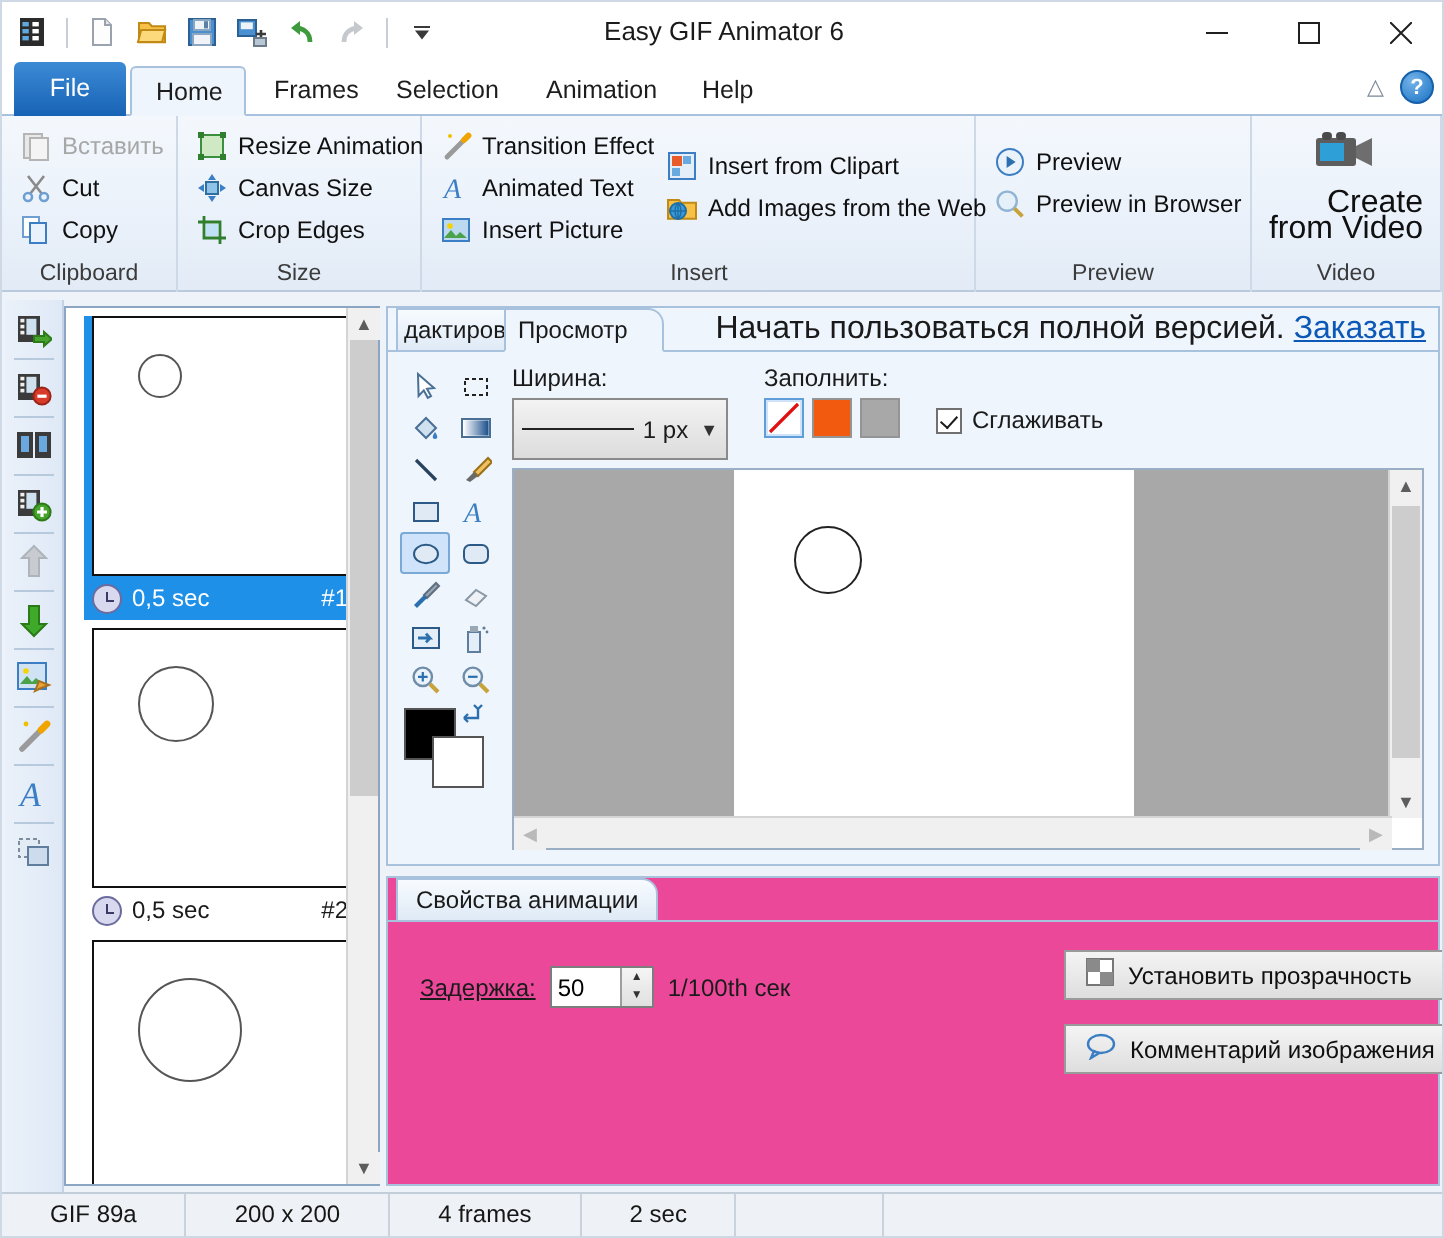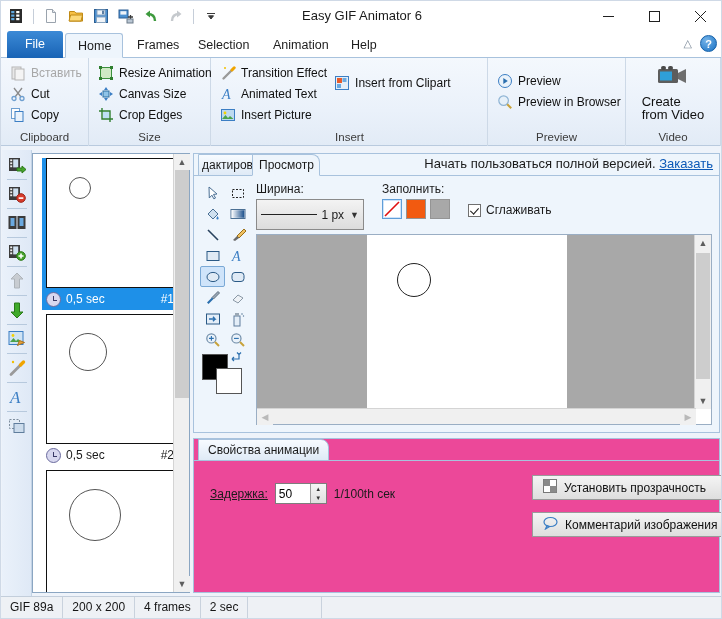--- a/index.html
+++ b/index.html
@@ -160,21 +160,21 @@
     white-space: nowrap;
   }
   .ritem.disabled { color: #a7a7a7; }
   .ricon { width: 16px; height: 16px; flex: 0 0 16px; position: relative; }
   .rbig {
     display: flex; flex-direction: column; align-items: center;
     padding-top: 2px;
     width: 84px;
   }
   .rbig-label {
-    font-size: 13px; line-height: 13px; text-align: left; color:#101010;
+    font-size: 16px; line-height: 13px; text-align: right; color:#101010;
     margin-top: 4px;
   }
 
   
   .lefttools {
     position: absolute;
     left: 1px; top: 149px;
     width: 30px; height: 447px;
     background: linear-gradient(to right,#eaf1fa,#dfe9f6);
     border-right: 1px solid #c3d3e5;
@@ -307,21 +307,21 @@
     z-index: 3;
   }
   .ptabs-line {
     position: absolute;
     left: 0; right: 0; bottom: 0;
     height: 1px; background: #a8c2dd;
   }
   .promo {
     position: absolute;
     right: 6px; top: 2px;
-    font-size: 13px;
+    font-size: 16px;
     color: #1a1a1a;
   }
   .promo a { color: #0b58b7; }
 
   .opts {
     position: absolute;
     left: 62px; top: 28px;
     display: flex;
     align-items: flex-start;
     gap: 18px;
@@ -481,21 +481,21 @@
     background: #eef1f5;
     border-top: 1px solid #c3cedb;
     box-sizing: border-box;
     display: flex;
     align-items: center;
     font-size: 12px;
     color: #161616;
   }
   .status-cell {
     height: 21px; line-height: 21px;
-    padding: 0 9px;
+    padding: 0 24px;
     border-right: 1px solid #c9d2dd;
     box-sizing: border-box;
     white-space: nowrap;
   }
   .status-cell.grow { flex: 1; border-right: none; }
 </style>
 </head>
 <body>
 
 <div id="app">
@@ -700,20 +700,30 @@
             <span class="ricon">
               <svg width="16" height="16" viewBox="0 0 16 16">
                 <rect x="1.5" y="1.5" width="13" height="13" fill="#e4eef8" stroke="#3b7ec4"></rect>
                 <rect x="3" y="3" width="5" height="5" fill="#e85c2a"></rect>
                 <rect x="8.5" y="3" width="4" height="4" fill="#6aa9e0"></rect>
                 <rect x="3" y="9" width="4" height="4" fill="#6aa9e0"></rect>
               </svg>
             </span>
             <span>Insert from Clipart</span>
           </div>
+          <div class="ritem">
+            <span class="ricon">
+              <svg width="16" height="16" viewBox="0 0 16 16">
+                <path d="M1 4h5.5l1.2 1.4H15v8H1z" fill="#f7c046" stroke="#c08a14"></path>
+                <circle cx="6" cy="9.5" r="4" fill="#3b9bd8" stroke="#1f6fa5"></circle>
+                <path d="M2 9.5h8M6 5.5v8M6 5.5c2 2 2 6 0 8M6 5.5c-2 2-2 6 0 8" stroke="#1f6fa5" fill="none" stroke-width="0.7"></path>
+              </svg>
+            </span>
+            <span>Add Images from the Web</span>
+          </div>
         </div>
       </div>
       <div class="rgroup-label" style="left:0;width:277px;text-align:center;">Insert</div>
     </div>
 
     <div class="rgroup" style="width:138px;">
       <div style="padding-top:8px;">
         <div class="ritem">
           <span class="ricon">
             <svg width="16" height="16" viewBox="0 0 16 16">
@@ -879,21 +889,21 @@
   <div class="sb-v" style="left:172px;top:153px;height:438px;">
     <div class="sb-arrow">▲</div>
     <div class="sb-thumb" style="top:16px;height:228px;"></div>
     <div class="sb-arrow" style="position:absolute;bottom:0;">▼</div>
   </div>
 
   <div class="editor">
     <div class="ptabs">
       <div class="ptabs-line"></div>
       <div class="ptab" style="left:4px;width:62px;overflow:hidden;padding-left:3px;">дактирова</div>
-      <div class="ptab active" style="left:58px;width:68px;padding-left:6px;">Просмотр</div>
+      <div class="ptab active" style="left:58px;width:80px;padding-left:6px;">Просмотр</div>
       <div class="promo">
         <span>Начать пользоваться полной версией.</span>
         <a href="#">Заказать</a>
       </div>
     </div>
 
     <div class="opts">
       <div>
         <span class="opt-label">Ширина:</span>
         <div class="width-combo">

